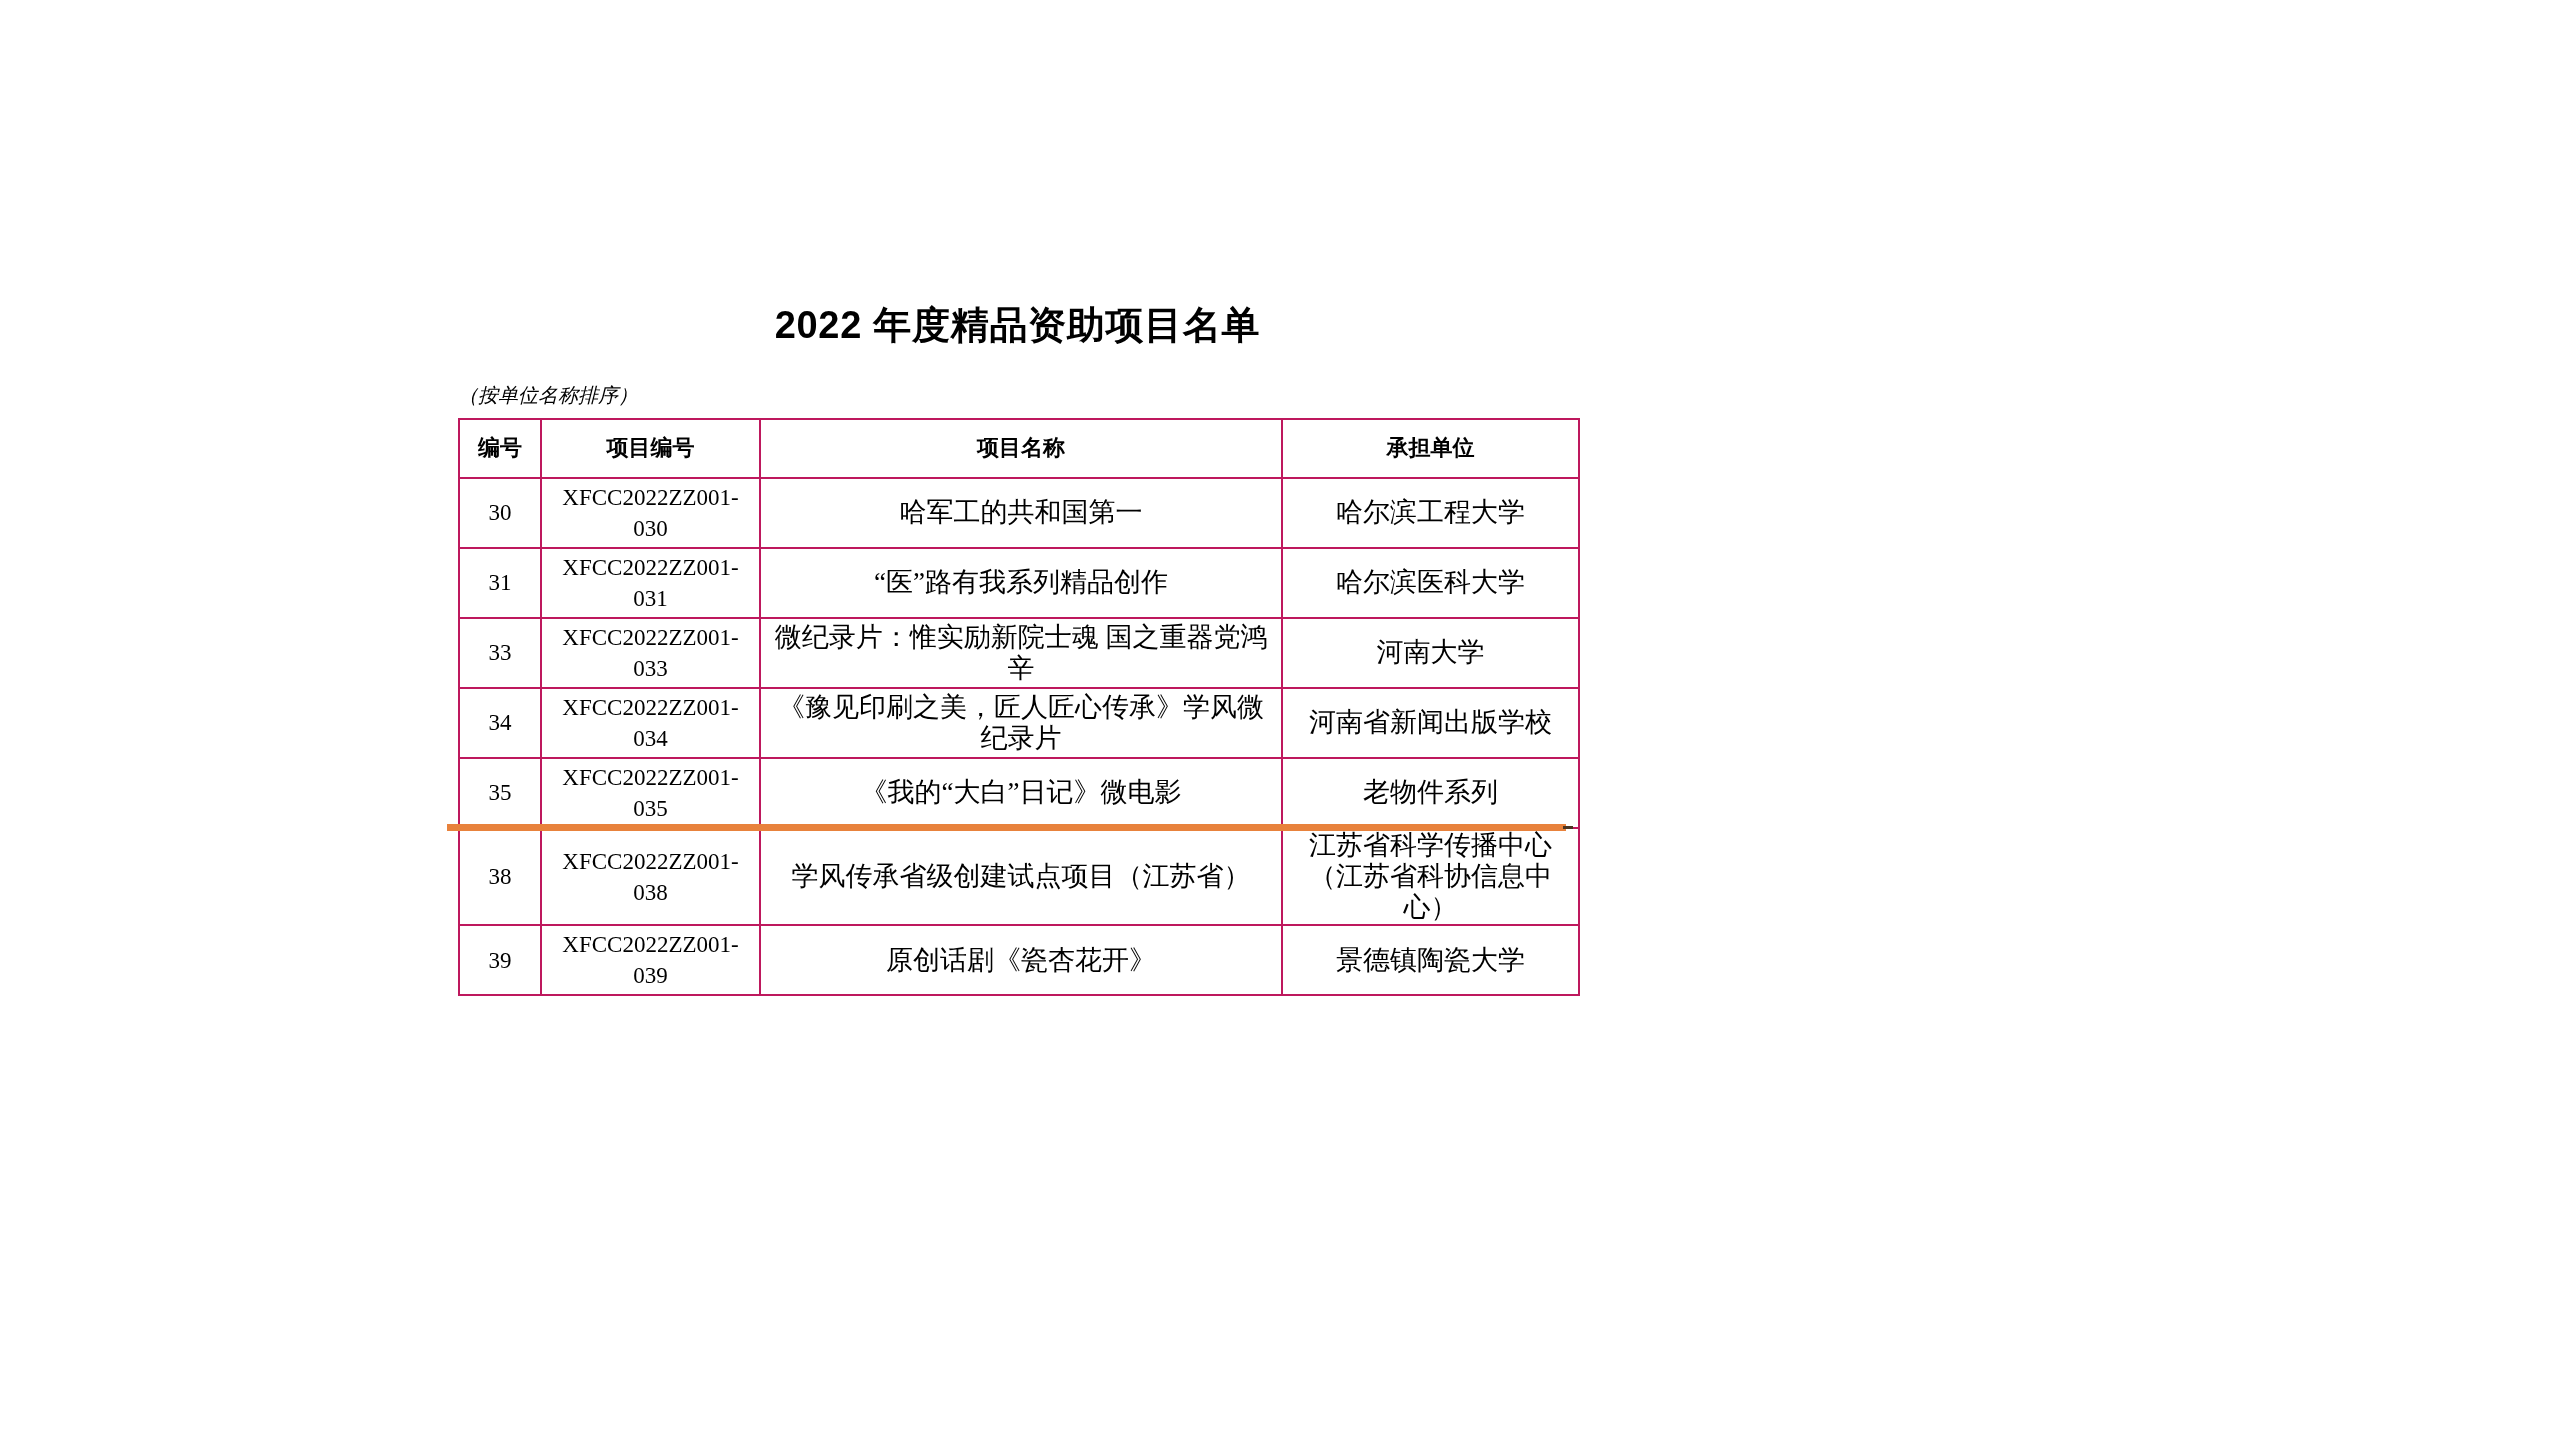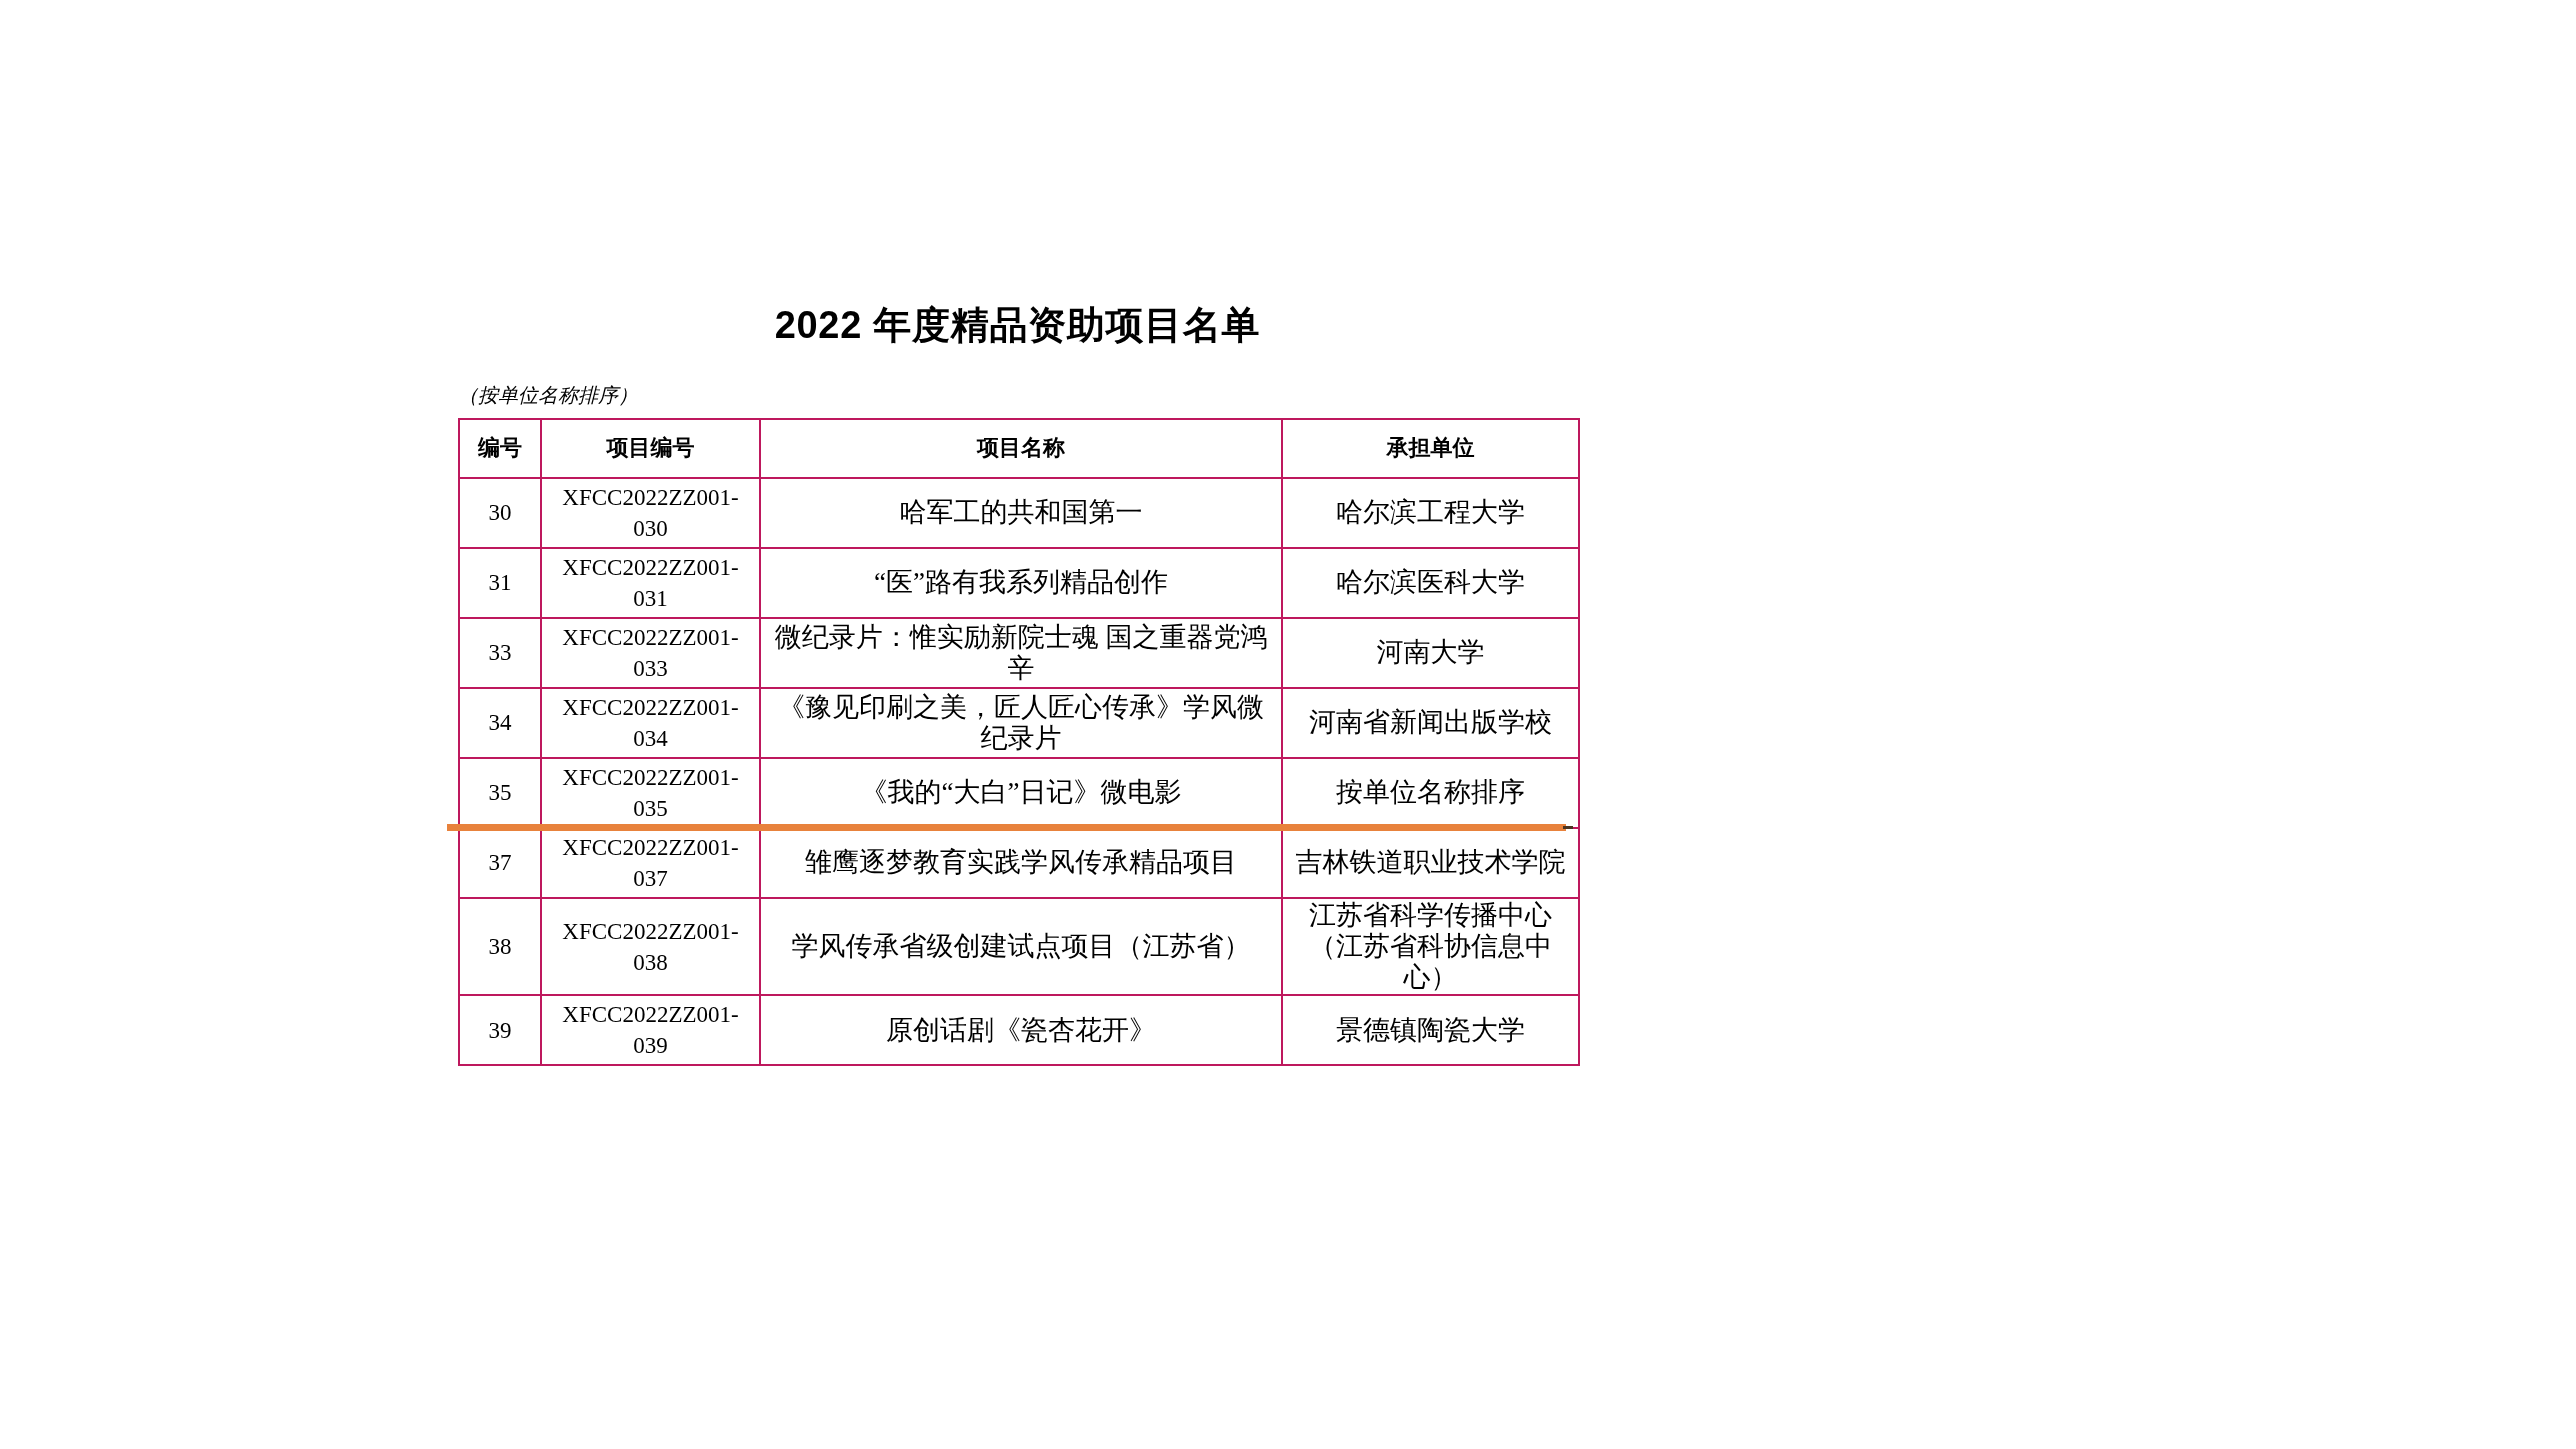--- a/index.html
+++ b/index.html
@@ -131,27 +131,21 @@
       <tr>
         <td class="cell-no">34</td>
         <td class="cell-code">XFCC2022ZZ001-034</td>
         <td>《豫见印刷之美，匠人匠心传承》学风微纪录片</td>
         <td>河南省新闻出版学校</td>
       </tr>
       <tr>
         <td class="cell-no">35</td>
         <td class="cell-code">XFCC2022ZZ001-035</td>
         <td>《我的“大白”日记》微电影</td>
-        <td>按单位名称排序</td>
-      </tr>
-      <tr>
-        <td class="cell-no">37</td>
-        <td class="cell-code">XFCC2022ZZ001-037</td>
-        <td>雏鹰逐梦教育实践学风传承精品项目</td>
-        <td>吉林铁道职业技术学院</td>
+        <td>老物件系列</td>
       </tr>
       <tr>
         <td class="cell-no">38</td>
         <td class="cell-code">XFCC2022ZZ001-038</td>
         <td>学风传承省级创建试点项目（江苏省）</td>
         <td>江苏省科学传播中心
 （江苏省科协信息中心）</td>
       </tr>
       <tr>
         <td class="cell-no">39</td>

